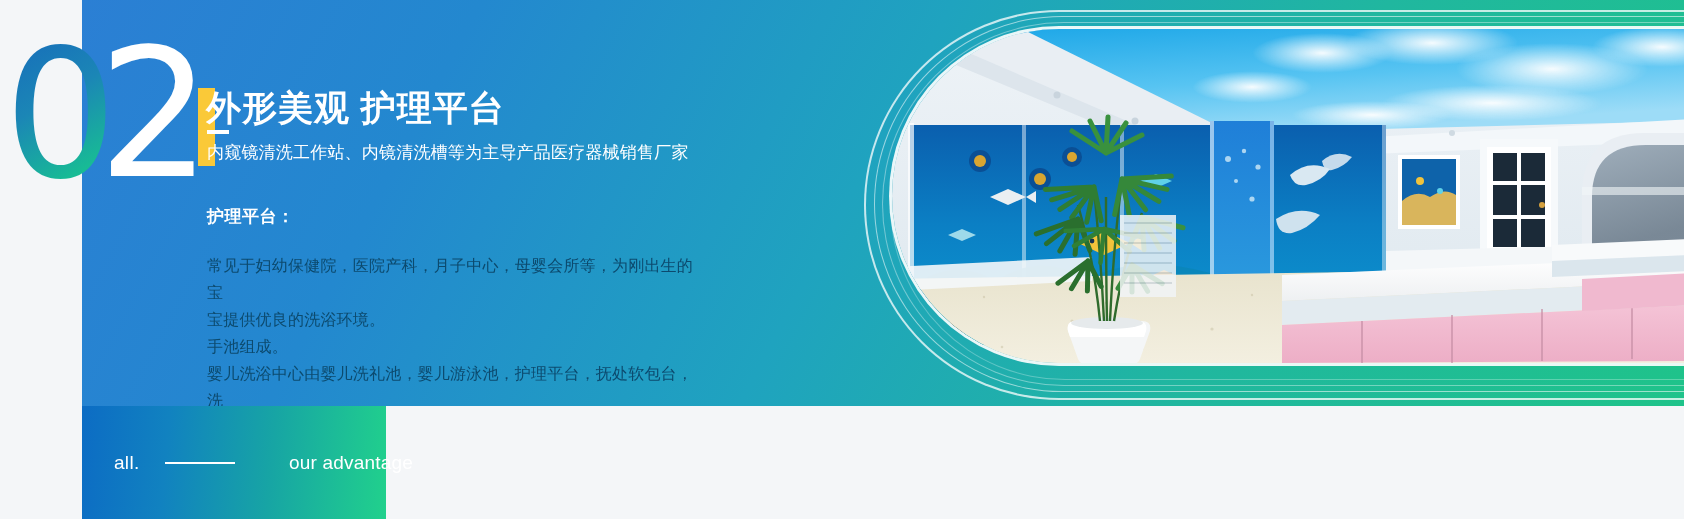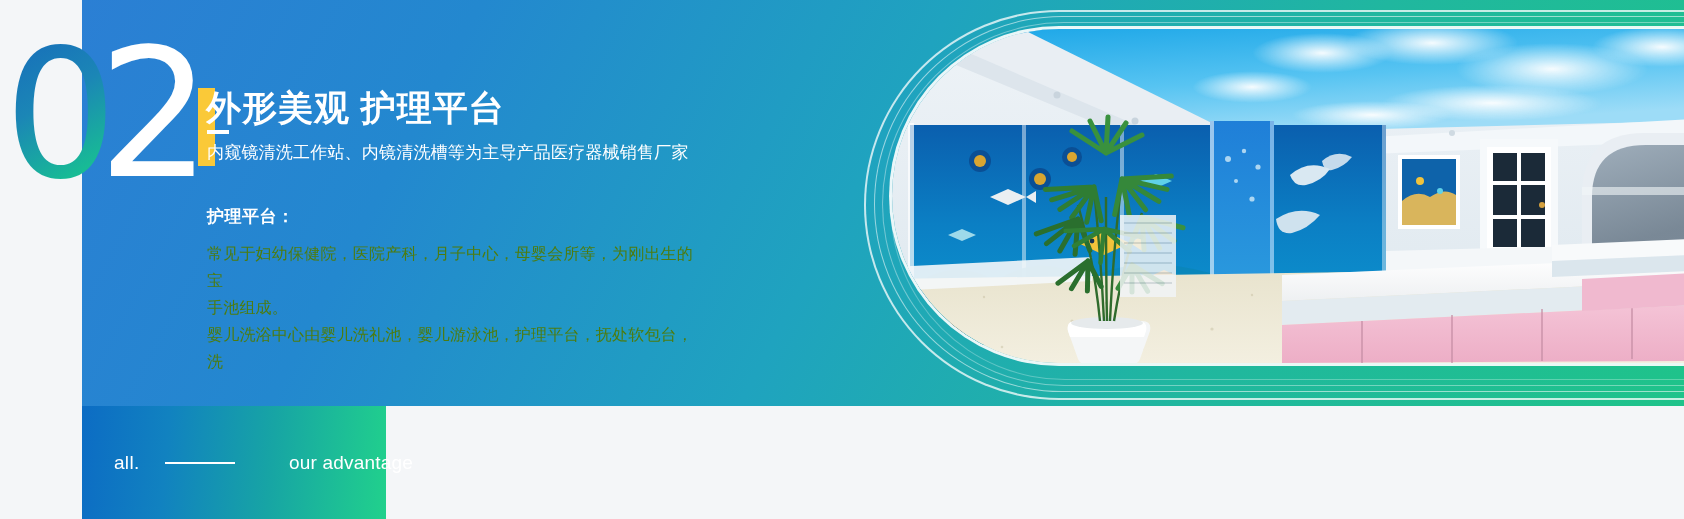--- a/index.html
+++ b/index.html
@@ -49,22 +49,22 @@
     position:absolute;left:9px;top:55px;
     font-size:17px;line-height:24px;color:#ffffff;white-space:nowrap;
     letter-spacing:0.2px;
   }
 
   .desc-title{
     position:absolute;left:9px;top:205px;
     font-size:17px;line-height:24px;font-weight:bold;color:#ffffff;letter-spacing:.5px;
   }
   .desc-body{
-    position:absolute;left:9px;top:240px;width:498px;
-    font-size:16px;line-height:27px;color:#4d7c0f;letter-spacing:.2px;
+    position:absolute;left:9px;top:252px;width:498px;
+    font-size:16px;line-height:27px;color:#0c4a6e;letter-spacing:.2px;
   }
   .desc-body p{margin:0;}
 
   
   .footer{
     position:absolute;left:82px;top:406px;width:304px;height:122px;
     background:linear-gradient(95deg,#0c6cc4 0%,#1182c0 28%,#17a5a4 62%,#21d18c 100%);
   }
   .footer-inner{
     position:absolute;left:0;top:0;width:304px;height:113px;
@@ -121,20 +121,21 @@
       <span class="ybar"></span>
       <span class="title">外形美观 护理平台</span>
       <span class="dash"></span>
       <span class="subtitle">内窥镜清洗工作站、内镜清洗槽等为主导产品医疗器械销售厂家</span>
     </div>
 
     <div class="desc-title">护理平台：</div>
 
     <div class="desc-body">
       <p>常见于妇幼保健院，医院产科，月子中心，母婴会所等，为刚出生的宝</p>
+      <p>宝提供优良的洗浴环境。</p>
       <p>手池组成。</p>
       <p>婴儿洗浴中心由婴儿洗礼池，婴儿游泳池，护理平台，抚处软包台，洗</p>
     </div>
 
   </div>
 
   <div class="footer">
     <div class="footer-inner">
       <span class="f-all">all.</span>
       <span class="f-line"></span>

